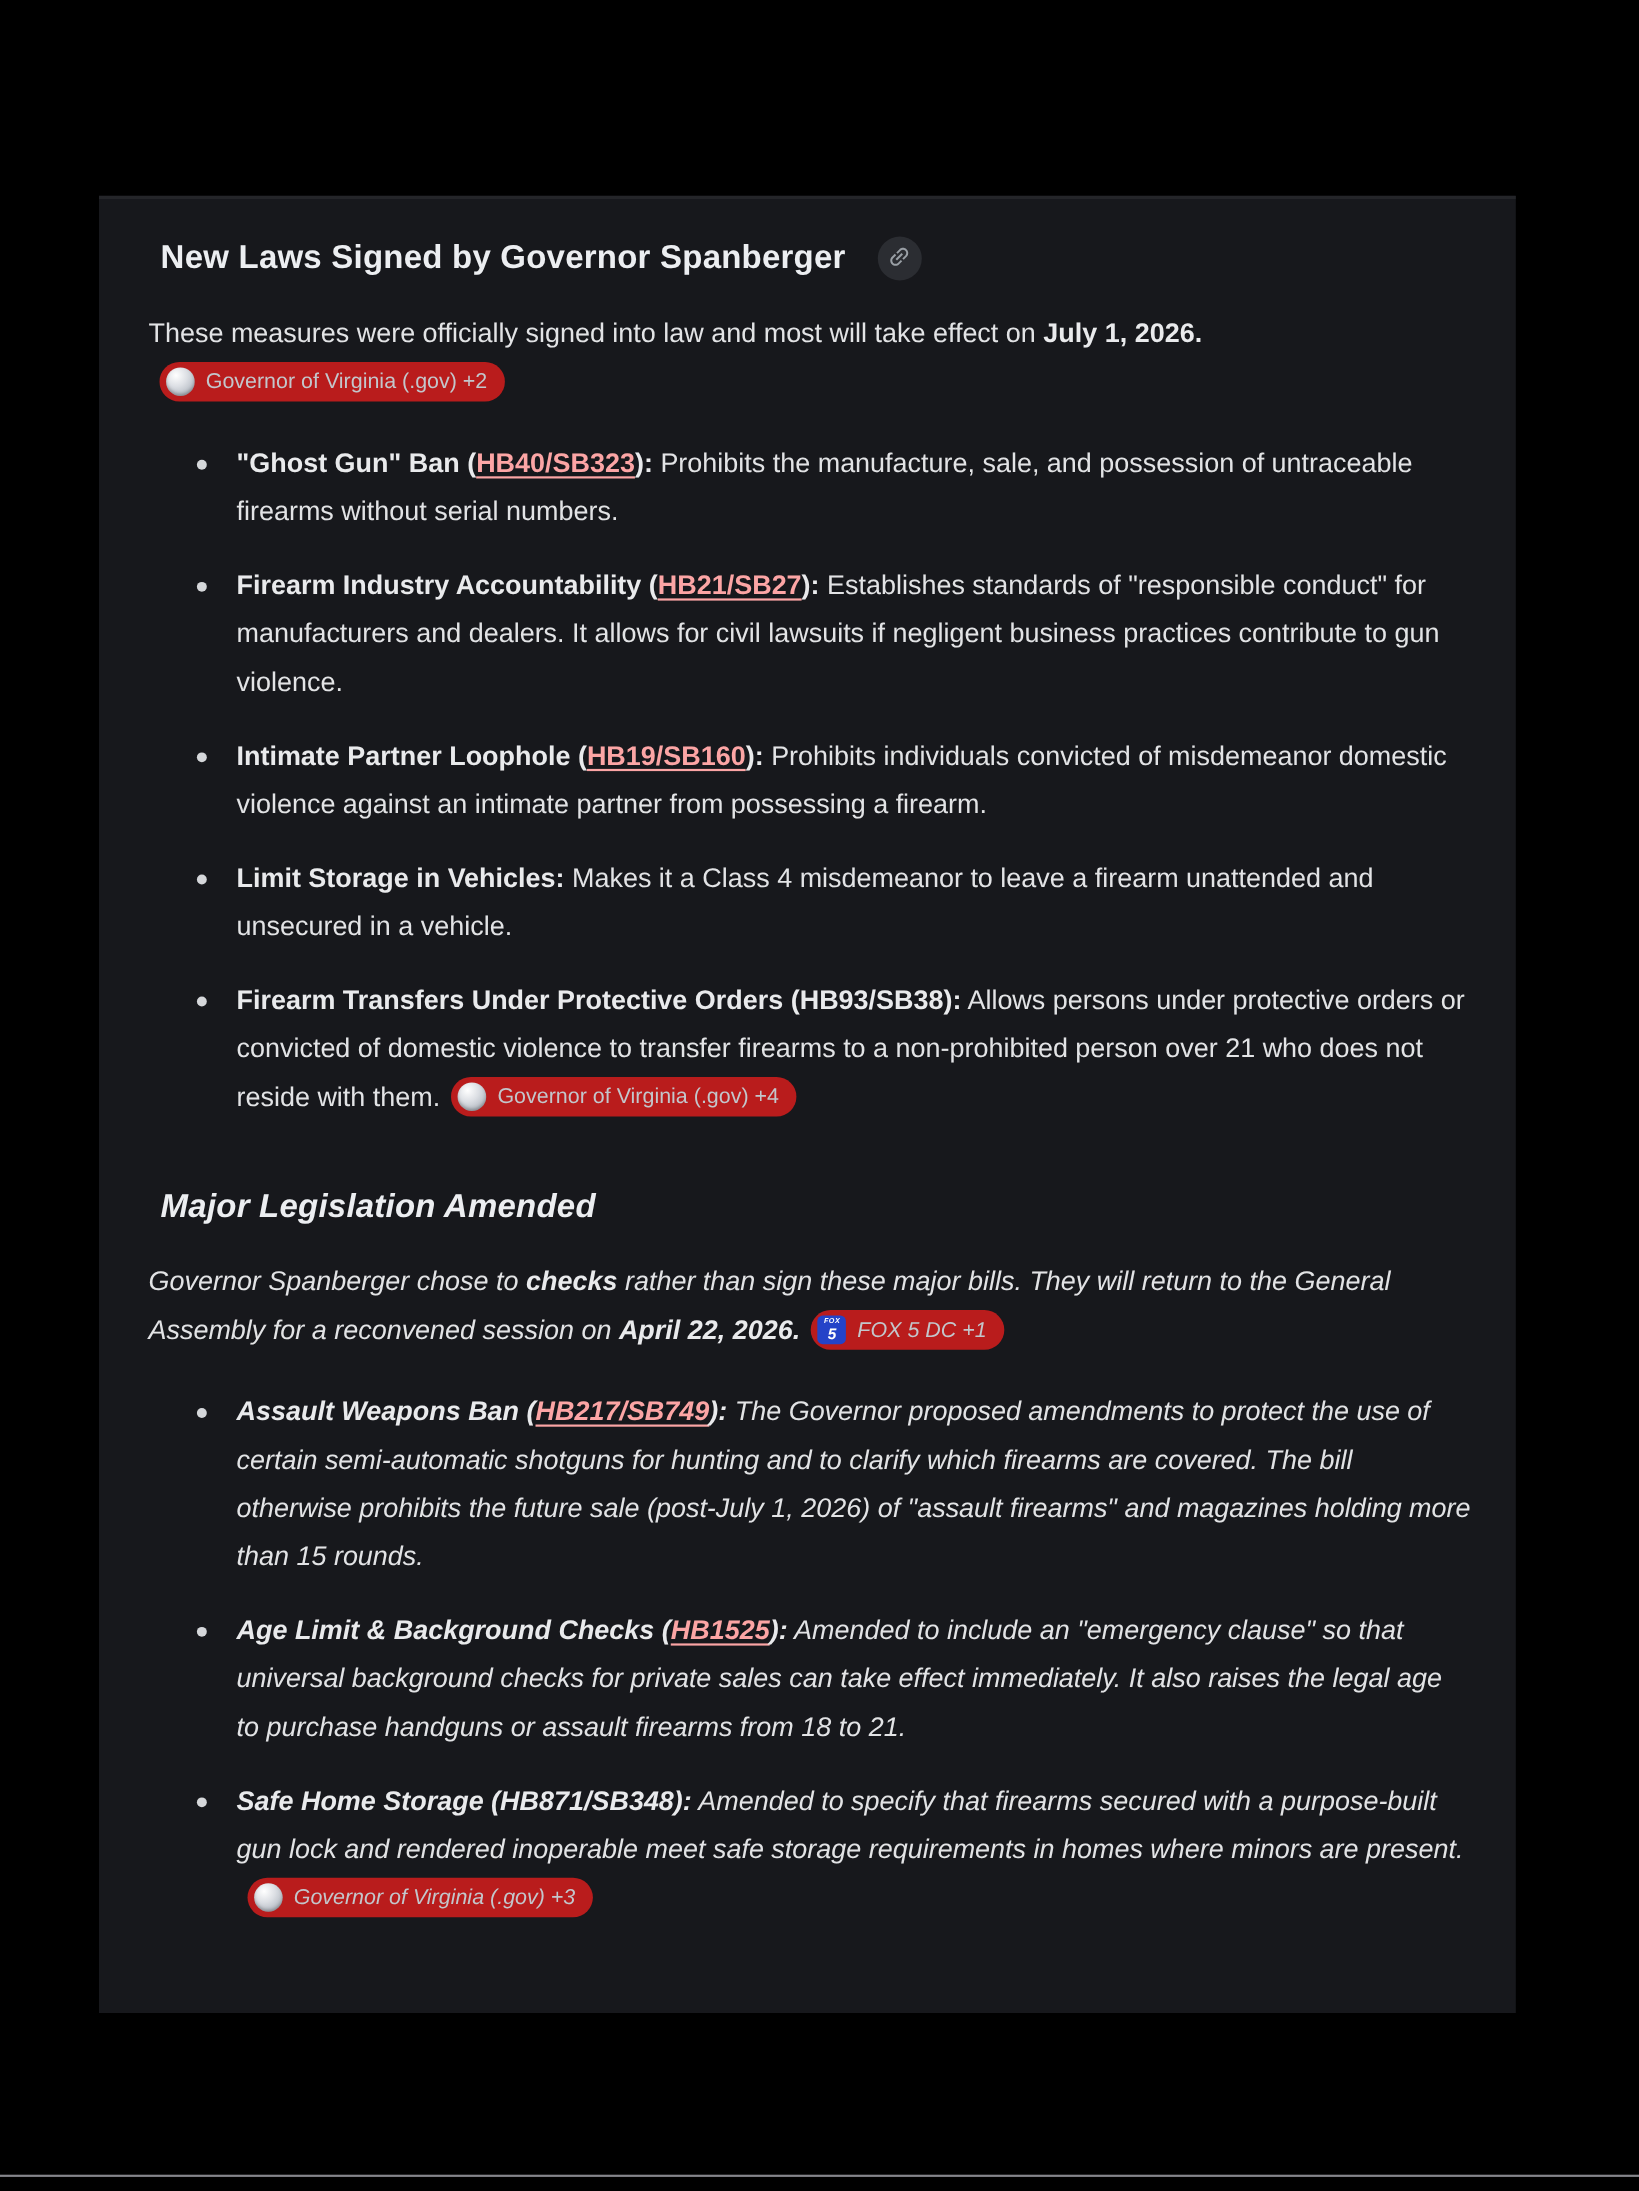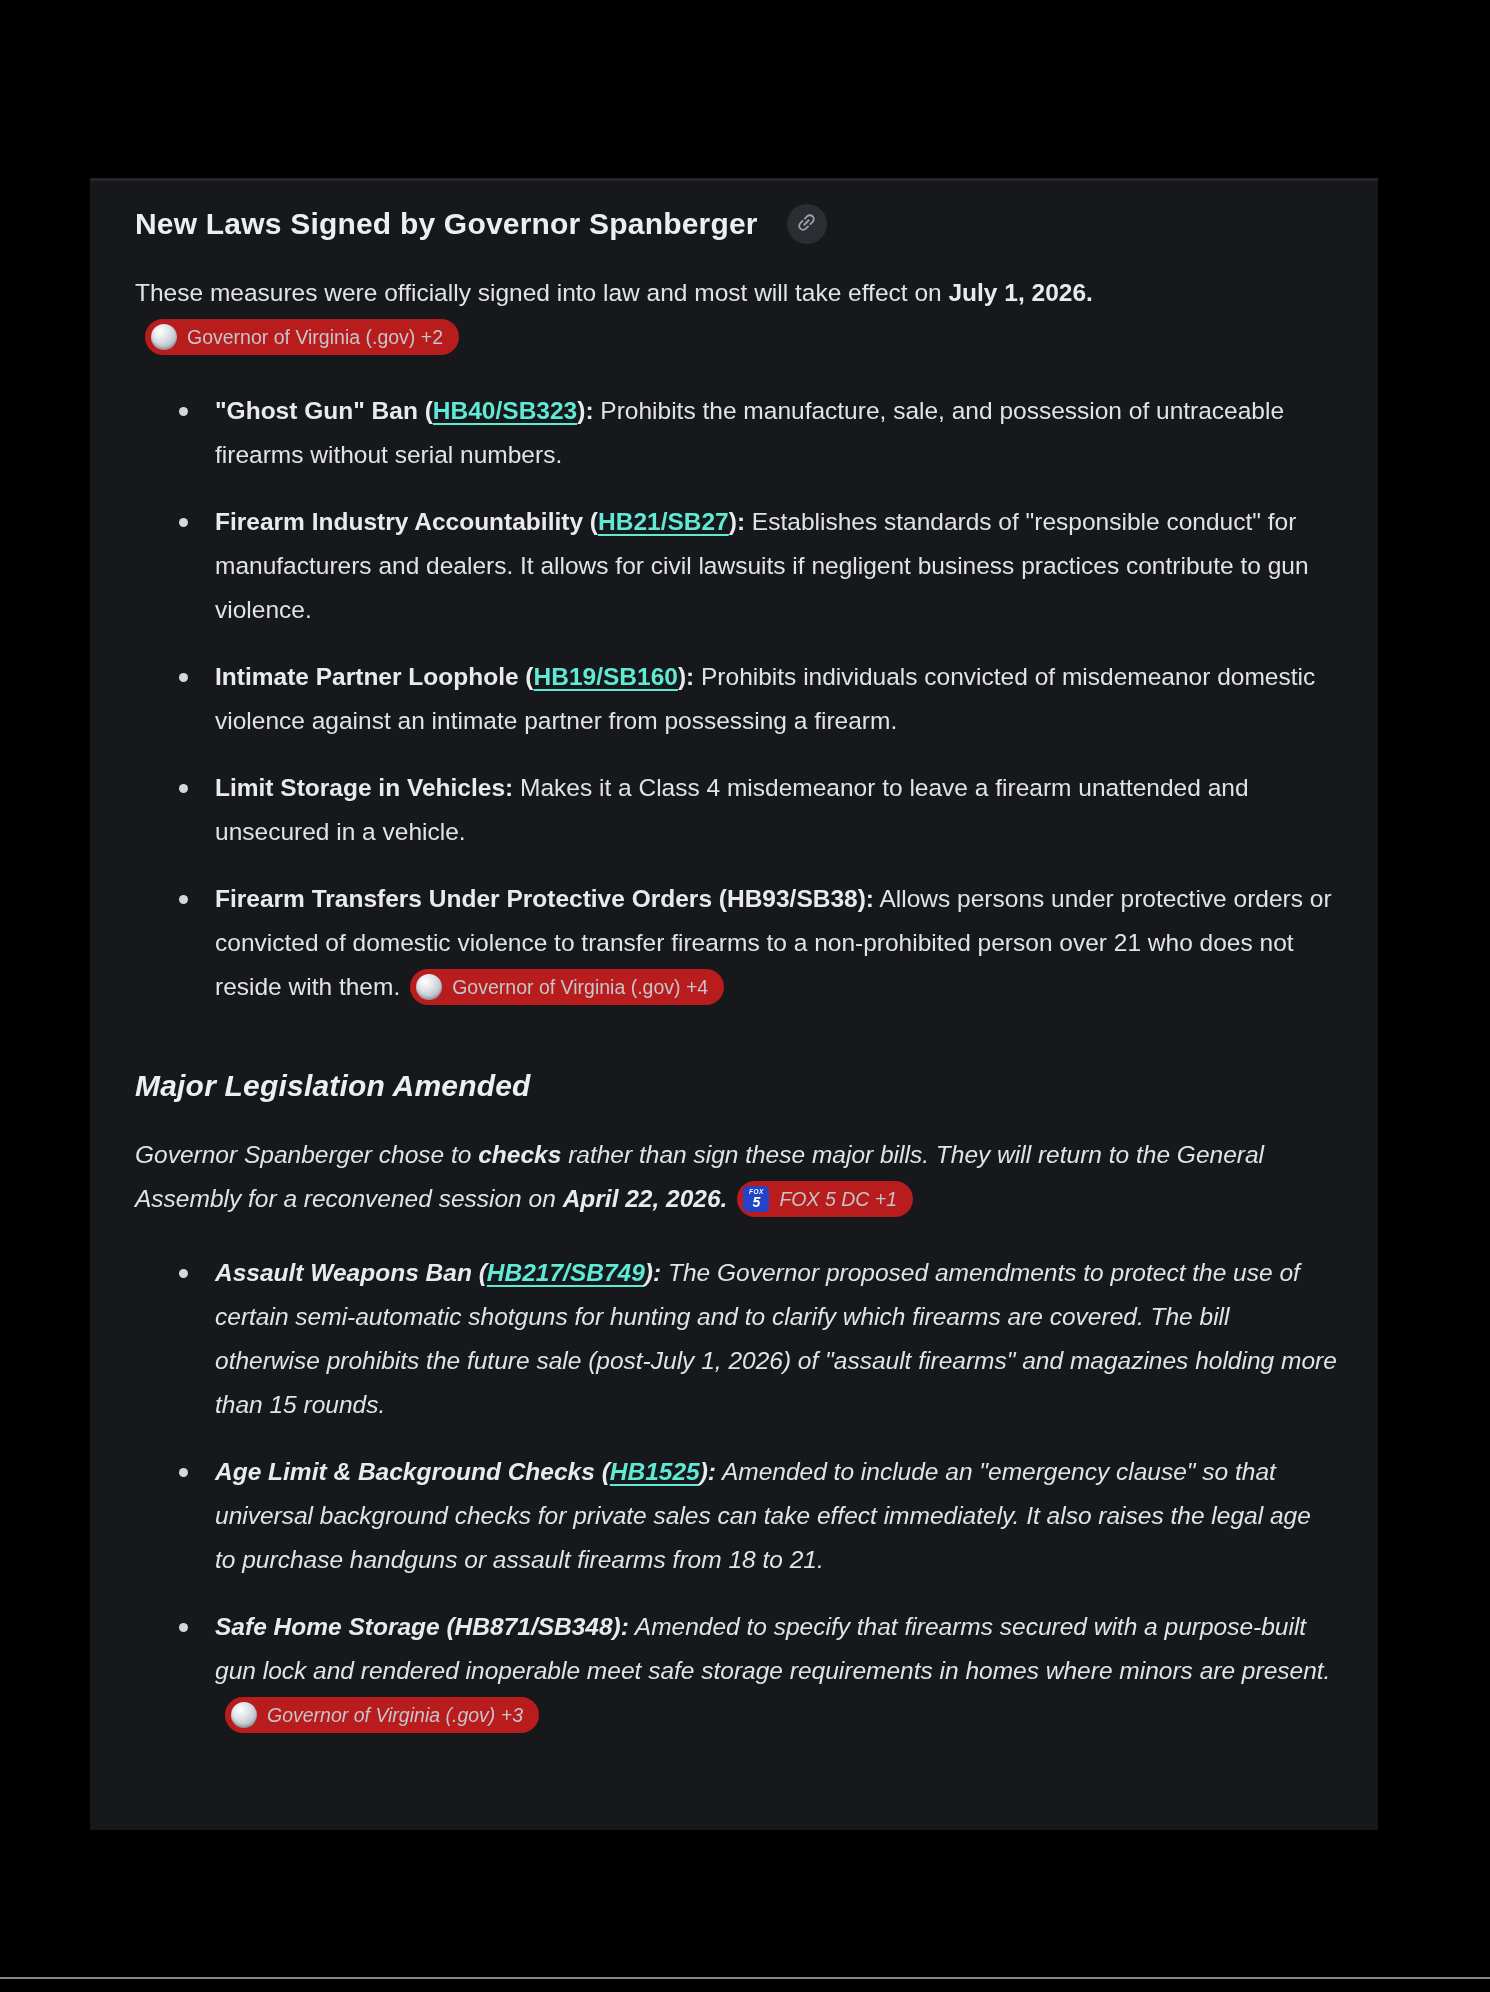--- a/index.html
+++ b/index.html
@@ -5,35 +5,35 @@
   html,body{margin:0;padding:0;background:#000;}
   body{width:1490px;height:1992px;overflow:hidden;font-family:"Liberation Sans",sans-serif;}
   .stage{position:relative;width:1490px;height:1992px;background:#000;}
   .panel{
     position:absolute;left:90px;top:178px;width:1288px;min-height:1652px;
     background:#17181c;border-top:3px solid #242529;box-sizing:border-box;
     padding:20px 40px 50px 45px;color:#e2e3e5;
   }
   .sec{display:block;}
   .sec + .sec{margin-top:54px;font-style:italic;}
-  .sec-head{display:flex;align-items:center;gap:29px;margin:0;}
+  .sec-head{display:flex;align-items:center;gap:29px;margin:11px;}
   h2.sec-title{
     font-size:30px;line-height:46px;font-weight:700;color:#eceef1;
     letter-spacing:.2px;margin:0;
   }
   .link-btn{
     width:40px;height:40px;border-radius:50%;background:#2b2d32;border:none;
     display:inline-flex;align-items:center;justify-content:center;cursor:pointer;flex:0 0 auto;
   }
   .link-btn svg{width:23px;height:23px;fill:#9aa0a6;transform:rotate(-45deg);}
   p.intro{font-size:24.5px;line-height:44px;margin:24px 0 0 0;color:#e2e3e5;}
   p.iw0{max-width:1075px;}
   p.iw1{max-width:1205px;}
   .b{font-weight:700;color:#e9eaec;margin-top:30px;}
-  a.lnk{color:#5eead4;text-decoration:underline;text-decoration-thickness:1.5px;text-underline-offset:4px;font-weight:700;cursor:pointer;}
+  a.lnk{color:#fca5a5;text-decoration:underline;text-decoration-thickness:1.5px;text-underline-offset:4px;font-weight:700;cursor:pointer;}
   ul.bullets{margin:30px 0 0 0;padding:0 0 0 80px;list-style:none;}
   ul.bullets li{position:relative;font-size:24.5px;line-height:44px;margin-bottom:23px;max-width:1170px;}
   ul.bullets li::before{
     content:"";position:absolute;left:-36px;top:18px;width:9px;height:9px;border-radius:50%;background:#d5d7da;
   }
   .badge{
     display:inline-flex;align-items:center;gap:10px;height:36px;padding:0 16px 0 6px;
     border-radius:18px;background:#b91c1c;font-size:19.5px;font-weight:500;color:#c3c6cb;
     vertical-align:middle;margin-left:10px;white-space:nowrap;cursor:pointer;position:relative;top:-2px;
   }

